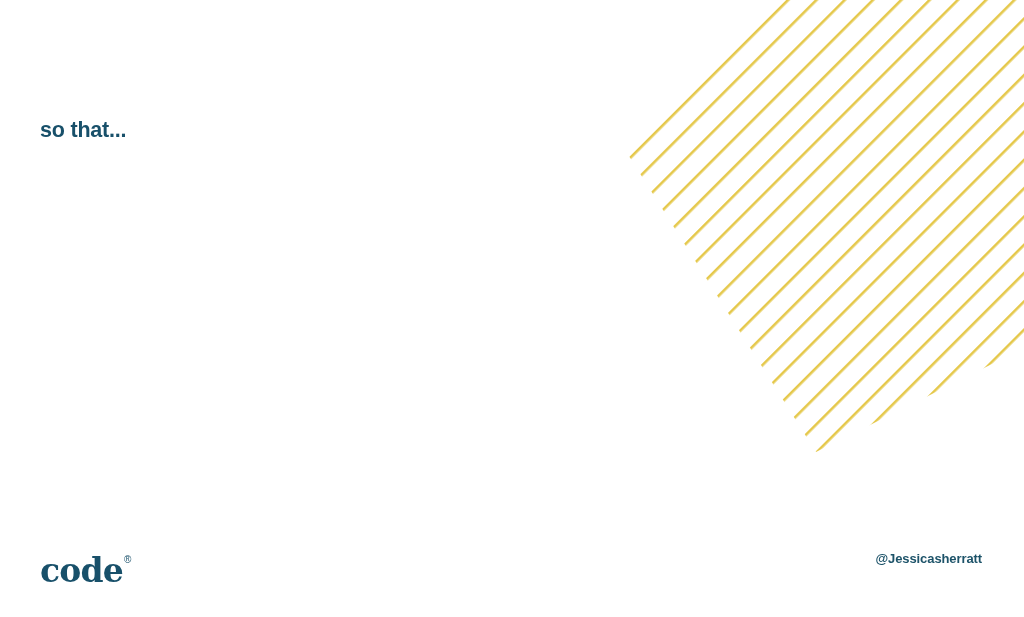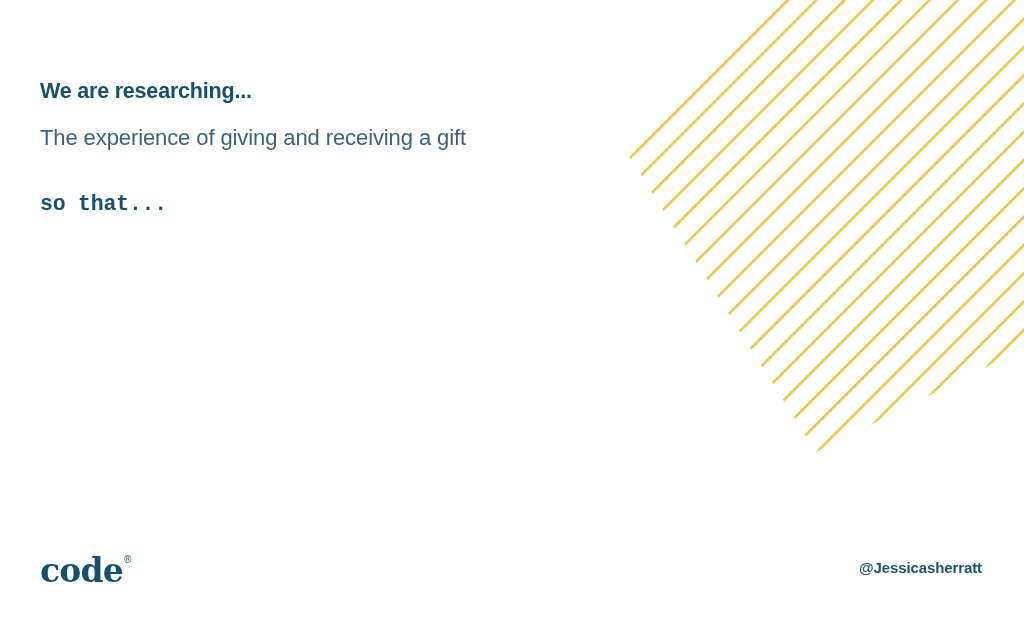--- a/index.html
+++ b/index.html
@@ -42,21 +42,20 @@
     left: 40px;
     top: 78px;
     width: 640px;
   }
 
   .block {
     margin-bottom: 39px;
   }
   .block:last-child {
     margin-bottom: 0;
-    font-family: Liberation Mono, monospace;
   }
 
   .block-heading {
     font-size: 21.5px;
     font-weight: 700;
     color: #18506a;
     letter-spacing: -0.2px;
     line-height: 1.25;
     margin: 0 0 19px 0;
     white-space: nowrap;
@@ -101,22 +100,22 @@
     position: relative;
     top: 1px;
     left: 1px;
     font-family: "Liberation Sans", sans-serif;
     font-weight: 400;
   }
 
   .handle {
     position: absolute;
     right: 42px;
-    bottom: 12px;
-    font-size: 15px;
+    bottom: 22px;
+    font-size: 13px;
     font-weight: 700;
     color: #1d5369;
     letter-spacing: -0.1px;
     line-height: 1;
   }
 </style>
 </head>
 <body>
 
 <div class="slide">
@@ -134,24 +133,20 @@
         </pattern>
       </defs>
       <g clip-path="url(#motif-clip)">
         <rect x="-100" y="-120" width="760" height="760" fill="url(#diag-stripes)"></rect>
       </g>
     </svg>
   </div>
 
   <div class="content">
 
-    <div class="block">
-      <h2 class="block-heading">We are researching...</h2>
-      <p class="block-body">The experience of giving and receiving a gift</p>
-    </div>
 
     <div class="block">
     </div>
 
     <div class="block">
       <h2 class="block-heading">so that...</h2>
     </div>
 
   </div>
 

